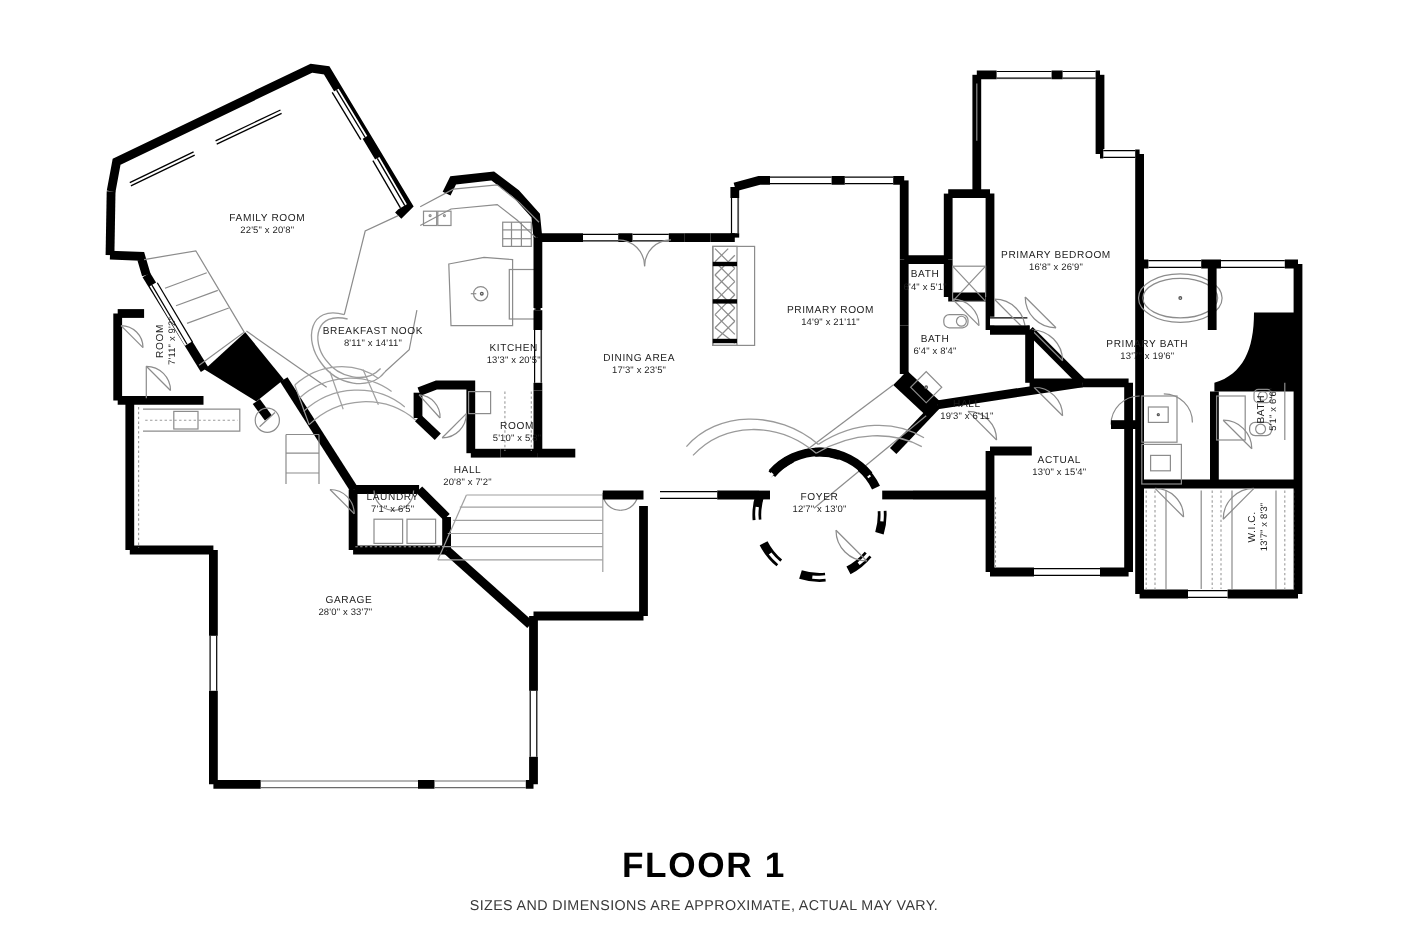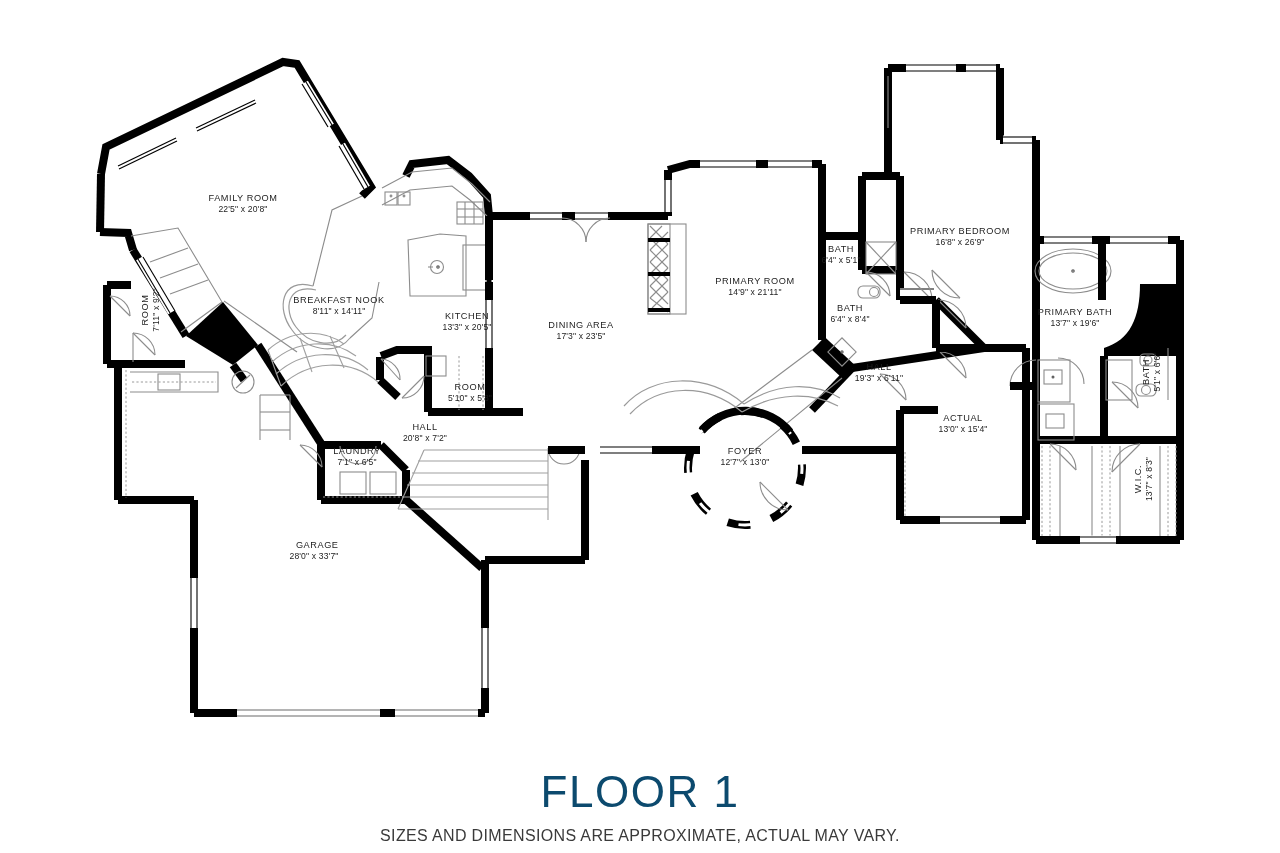--- a/index.html
+++ b/index.html
@@ -61,29 +61,29 @@
   .room-label.rot-none  { transform: translate(-50%, -50%); }
 
   #title-block {
     position: absolute;
     left: 0;
     top: 770px;
     width: 1280px;
     text-align: center;
   }
   #floor-title {
-    font-size: 44px;
+    font-size: 32px;
     letter-spacing: 1.5px;
-    color: #0c4a6e;
-    font-weight: 400;
+    color: #000000;
+    font-weight: 700;
     line-height: 1;
   }
   #floor-subtitle {
     margin-top: 13px;
-    font-size: 16px;
+    font-size: 13px;
     letter-spacing: 0.35px;
     color: #3a3a3a;
   }
 </style>
 </head>
 <body>
 
 <div id="plan-root">
 
   <svg class="plan" viewBox="0 0 1280 853" xmlns="http://www.w3.org/2000/svg">
@@ -599,21 +599,21 @@
     <span class="rm-dim">12'7" x 13'0"</span>
   </div>
   <div class="room-label rot-none" style="left:963px; top:424px;">
     <span class="rm-name">ACTUAL</span>
     <span class="rm-dim">13'0" x 15'4"</span>
   </div>
   <div class="room-label rot-none" style="left:960px; top:205px;margin-top:32px;">
     <span class="rm-name">PRIMARY BEDROOM</span>
     <span class="rm-dim">16'8" x 26'9"</span>
   </div>
-  <div class="room-label rot-none" style="left:1075px; top:318px;">
+  <div class="room-label rot-none" style="left:1043px; top:318px;">
     <span class="rm-name">PRIMARY BATH</span>
     <span class="rm-dim">13'7" x 19'6"</span>
   </div>
   <div class="room-label rot-left" style="left:1152px; top:372px;">
     <span class="rm-name">BATH</span>
     <span class="rm-dim">5'1" x 6'6"</span>
   </div>
   <div class="room-label rot-left" style="left:1144px; top:479px;">
     <span class="rm-name">W.I.C.</span>
     <span class="rm-dim">13'7" x 8'3"</span>

